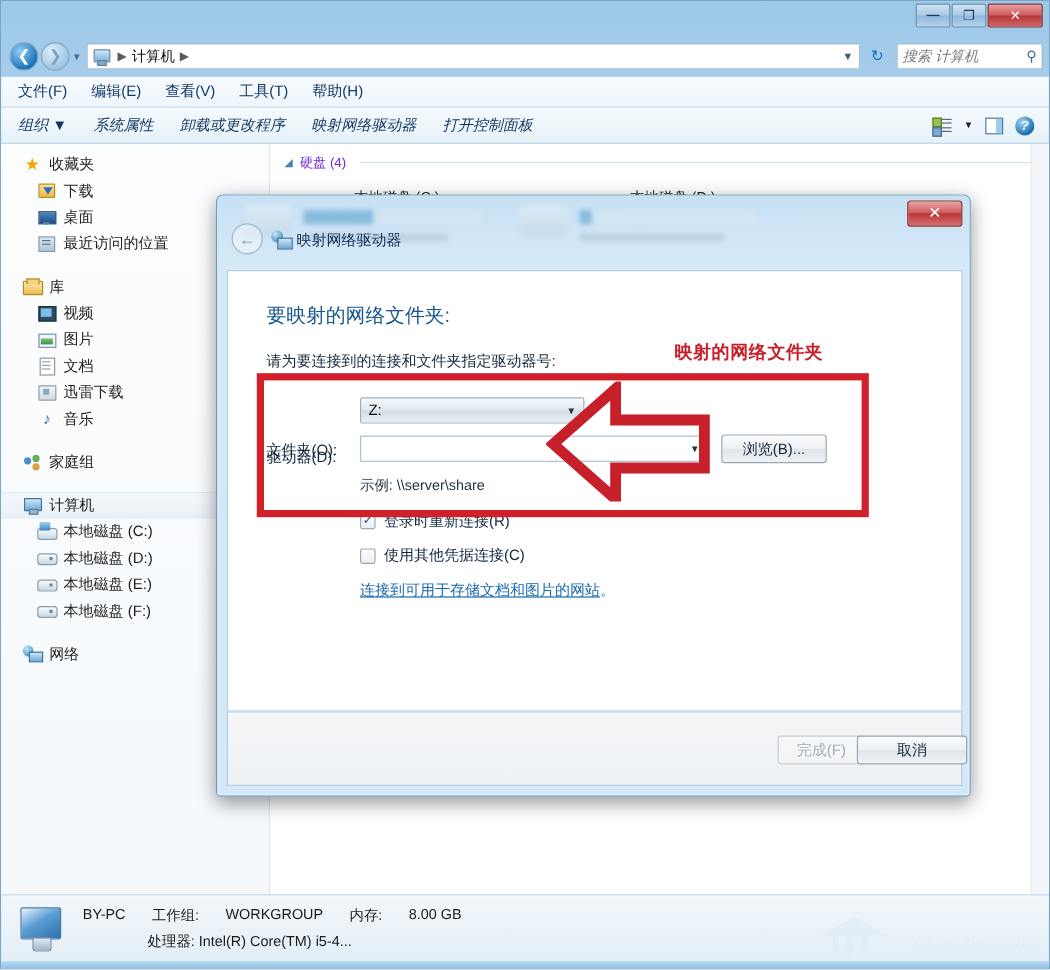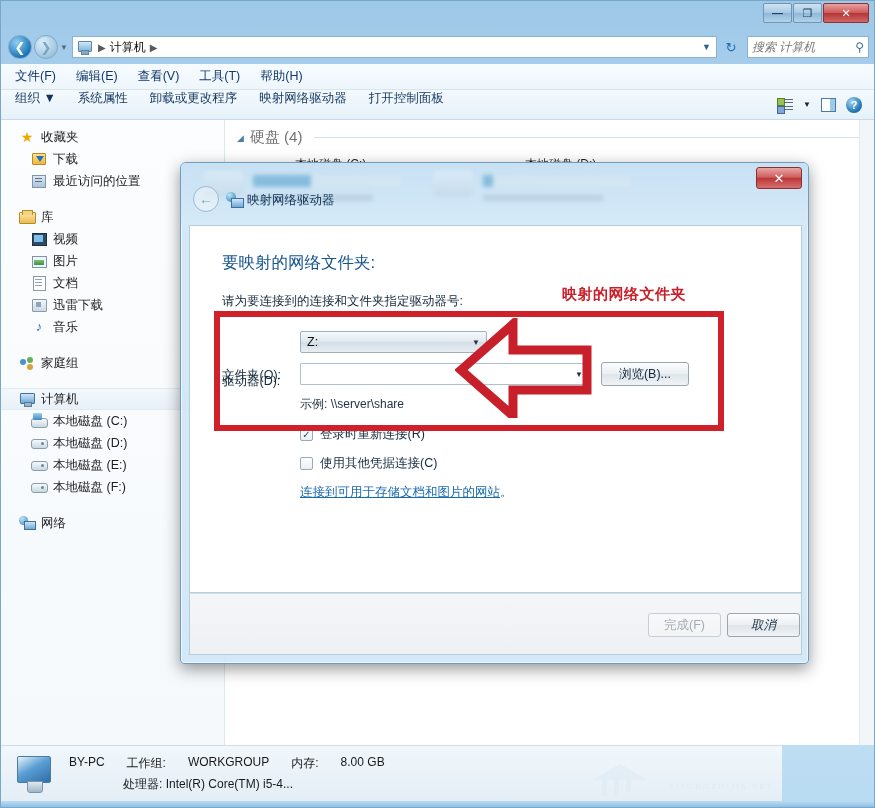--- a/index.html
+++ b/index.html
@@ -104,22 +104,22 @@
     display:flex; align-items:center; padding-left: 14px; gap: 20px;
     color:#13396b; font-size: 12.5px;
   }
   .menubar span { cursor: default; }
 
   
   .toolbar {
     position:absolute; left:1px; top:90px; width:873px; height:30px;
     background: linear-gradient(180deg,#f4fafd 0%, #e6f1f9 100%);
     border-bottom: 1px solid #c8dbe9;
-    display:flex; padding-left: 14px; gap: 22px;
-    color:#12355f; font-size: 12.5px;
+    display:flex; align-items:center; padding-left: 14px; gap: 22px;
+    color:#12355f; font-size: 12.5px; font-style: italic;
   }
   .toolbar .tbitem { cursor: pointer; white-space: nowrap; }
   .tb-right { margin-left:auto; display:flex; align-items:center; gap:10px; padding-right:12px;}
   .ic-views { width:16px;height:16px; position:relative; }
   .ic-views::before{content:""; position:absolute; left:0;top:1px;width:6px;height:6px;background:#96c24f;border:1px solid #5a7f2c;}
   .ic-views::after{content:""; position:absolute; left:0;top:9px;width:6px;height:6px;background:#7fa8d6;border:1px solid #46688f;}
   .ic-views i{position:absolute;left:8px;top:2px;width:8px;height:1px;background:#5a6b7a;box-shadow:0 3px 0 #5a6b7a,0 7px 0 #5a6b7a,0 10px 0 #5a6b7a;}
   .tbcaret { color:#223; font-size:8px; }
   .ic-pane { width:15px;height:14px;border:1px solid #4b7aa5;background:#fff; position:relative;}
   .ic-pane::after{content:"";position:absolute;right:0;top:0;width:5px;height:12px;background:#9ecbea;}
@@ -183,21 +183,21 @@
   .i-net::before{content:"";position:absolute;left:0px;top:1px;width:9px;height:9px;border-radius:50%;background:radial-gradient(circle at 35% 30%,#bfe5f8,#2a7fb9);}
   .i-net::after{content:"";position:absolute;left:5px;top:6px;width:10px;height:7px;background:linear-gradient(180deg,#cfe6f7,#6ea8d8);border:1px solid #41719b;}
 
   
   .mainpane { flex:1; position:relative; overflow:hidden; }
   .grouphdr {
     position:absolute; left:12px; top:8px; right:14px;
     display:flex; align-items:center; gap:6px;
   }
   .grouphdr .tri { color:#4a7fae; font-size:9px; }
-  .grouphdr .gtext { color:#737373; font-size:15px; white-space:nowrap; }
+  .grouphdr .gtext { color:#6d28d9; font-size:11px; white-space:nowrap; }
   .grouphdr .gline { flex:1; height:1px; background:#d7e3ec; margin-left:6px; }
 
   .tile { position:absolute; font-size:12px; color:#1f1f1f; }
   .tile .tname { white-space:nowrap; }
   .tile .bar {
     width:148px; height:12px; margin-top:4px;
     border:1px solid #a9bccb; background:#e9eff4;
   }
   .tile .bar i { display:block; height:100%; background:linear-gradient(180deg,#55aee0,#1b7cb5); }
   .tile .hdicon {
@@ -211,21 +211,21 @@
     content:""; position:absolute; left:27px; top:13px; width:5px; height:5px;
     border-radius:50%; background:#7c93a6;
   }
   .mainpane-scrollbar {
     position:absolute; right:0; top:0; width:15px; height:100%;
     background:#f2f6f9; border-left:1px solid #e3ebf1;
   }
 
   
   .statusbar {
-    position:absolute; left:1px; top:745px; width:781px; height:56px;
+    position:absolute; left:1px; top:745px; width:873px; height:56px;
     background: linear-gradient(180deg,#f1f7fb 0%, #e4eef6 100%);
     border-top:1px solid #cfdde8;
     display:flex; align-items:center; padding-left:14px;
     overflow:hidden;
   }
   .pcicon { width:42px; height:40px; position:relative; margin-right:12px; flex:0 0 42px;}
   .pcicon::before{content:"";position:absolute;left:2px;top:2px;width:32px;height:25px;border-radius:2px;
     background:linear-gradient(150deg,#e9f4fb 0%, #5a9ed4 45%, #2f6ea8 100%); border:1px solid #4a7ba5;}
   .pcicon::after{content:"";position:absolute;left:12px;top:27px;width:14px;height:10px;
     background:linear-gradient(180deg,#dfeaf3,#9fb6c7); border:1px solid #7d94a6; border-radius:0 0 3px 3px;}
@@ -435,20 +435,24 @@
       <div class="sb-group">
         <div class="sb-row">
           <span class="sbi i-star">★</span>
           <span>收藏夹</span>
         </div>
         <div class="sb-row child">
           <span class="sbi i-dl"></span>
           <span>下载</span>
         </div>
         <div class="sb-row child">
+          <span class="sbi i-desk"></span>
+          <span>桌面</span>
+        </div>
+        <div class="sb-row child">
           <span class="sbi i-recent"></span>
           <span>最近访问的位置</span>
         </div>
       </div>
 
       <div class="sb-gap"></div>
 
       <div class="sb-group">
         <div class="sb-row">
           <span class="sbi i-lib"></span>
@@ -633,21 +637,21 @@
 
       <div class="dlg-link" style="left:110px; top:258px;">
         <u>连接到可用于存储文档和图片的网站</u><span>。</span>
       </div>
     </div>
 
     <div class="dlg-footer">
       <div class="btn disabled" style="left:458px; top:19px; width:73px;">
         <span>完成(F)</span>
       </div>
-      <div class="btn" style="left:537px; top:19px; width:73px;font-style:italic;">
+      <div class="btn" style="left:524px; top:19px; width:92px;">
         <span>取消</span>
       </div>
     </div>
   </div>
 
   <div class="ann-box"></div>
 
   <div class="ann-text" style="left:527px; top:281px;padding-left:35px;">映射的网络文件夹</div>
 
   <svg class="ann-arrow" style="left:455px; top:318px;" width="140" height="100" viewBox="0 0 140 100">

